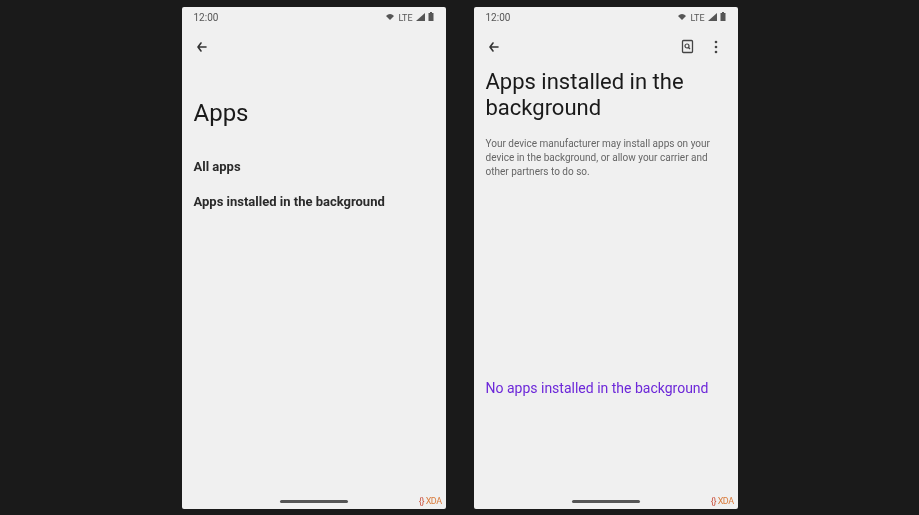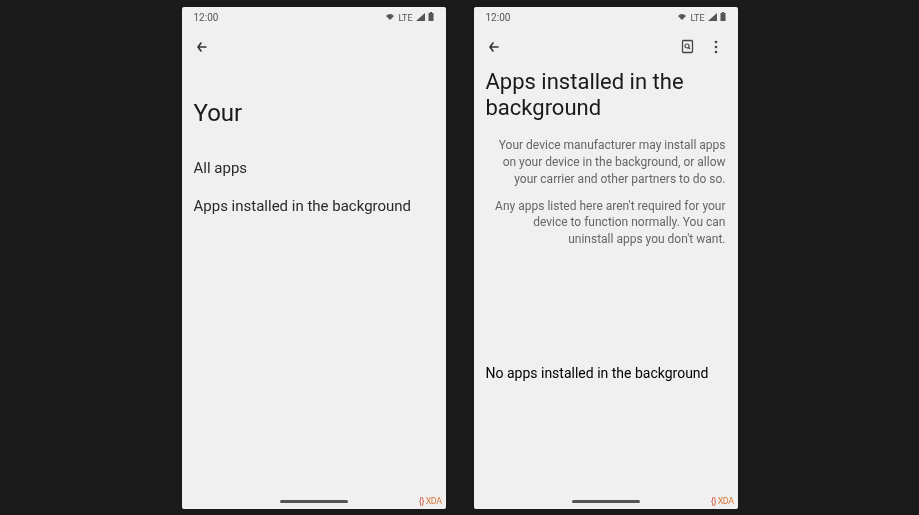--- a/index.html
+++ b/index.html
@@ -91,40 +91,40 @@
       color: #1a1a1a;
       margin-top: 4px;
       margin-bottom: 16px;
       line-height: 1.2;
     }
     .menu-item {
       padding: 10px 0;
       cursor: pointer;
     }
     .menu-label {
-      font-size: 15px;
+      font-size: 13px;
       color: #2a2a2a;
+      font-weight: bold;
     }
     .menu-sublabel {
       font-size: 9px;
       color: #777;
       margin-top: 1px;
     }
     .body-text {
-      font-size: 12px;
+      font-size: 10px;
       color: #666;
       line-height: 1.4;
       margin-bottom: 10px;
-      text-align: right;
     }
     .empty-state {
       font-size: 14px;
-      color: #000000;
+      color: #6d28d9;
       position: absolute;
-      top: 300px;
+      top: 315px;
       left: 12px;
       right: 12px;
     }
     .nav-handle {
       position: absolute;
       bottom: 6px;
       left: 50%;
       transform: translateX(-50%);
       width: 68px;
       height: 3px;
@@ -169,21 +169,21 @@
     </span>
   </div>
   <div class="top-bar">
     <div class="back-arrow">
       <svg width="16" height="16" viewBox="0 0 16 16">
           <path d="M12 8 L4 8 M7 4 L4 8 L7 12" stroke="#333" stroke-width="1.6" fill="none" stroke-linecap="round" stroke-linejoin="round"></path>
         </svg>
     </div>
   </div>
   <div class="content">
-    <h1 class="page-title">Your</h1>
+    <h1 class="page-title">Apps</h1>
     <div class="menu-item">
       <div class="menu-label">All apps</div>
     </div>
     <div class="menu-item">
       <div class="menu-label">Apps installed in the background</div>
     </div>
   </div>
   <div class="nav-handle"></div>
   <div class="watermark"><span class="b1">{}</span> <span>XDA</span></div>
 </div>
@@ -229,18 +229,17 @@
       <svg width="4" height="14" viewBox="0 0 4 14">
         <circle cx="2" cy="2" r="1.3" fill="#444"></circle>
         <circle cx="2" cy="7" r="1.3" fill="#444"></circle>
         <circle cx="2" cy="12" r="1.3" fill="#444"></circle>
       </svg>
     </div>
   </div>
   <div class="content">
     <h1 class="page-title-large">Apps installed in the background</h1>
     <p class="body-text">Your device manufacturer may install apps on your device in the background, or allow your carrier and other partners to do so.</p>
-    <p class="body-text">Any apps listed here aren't required for your device to function normally. You can uninstall apps you don't want.</p>
     <div class="empty-state">No apps installed in the background</div>
   </div>
   <div class="nav-handle"></div>
   <div class="watermark"><span class="b1">{}</span> <span>XDA</span></div>
 </div>
 
 </body></html>

